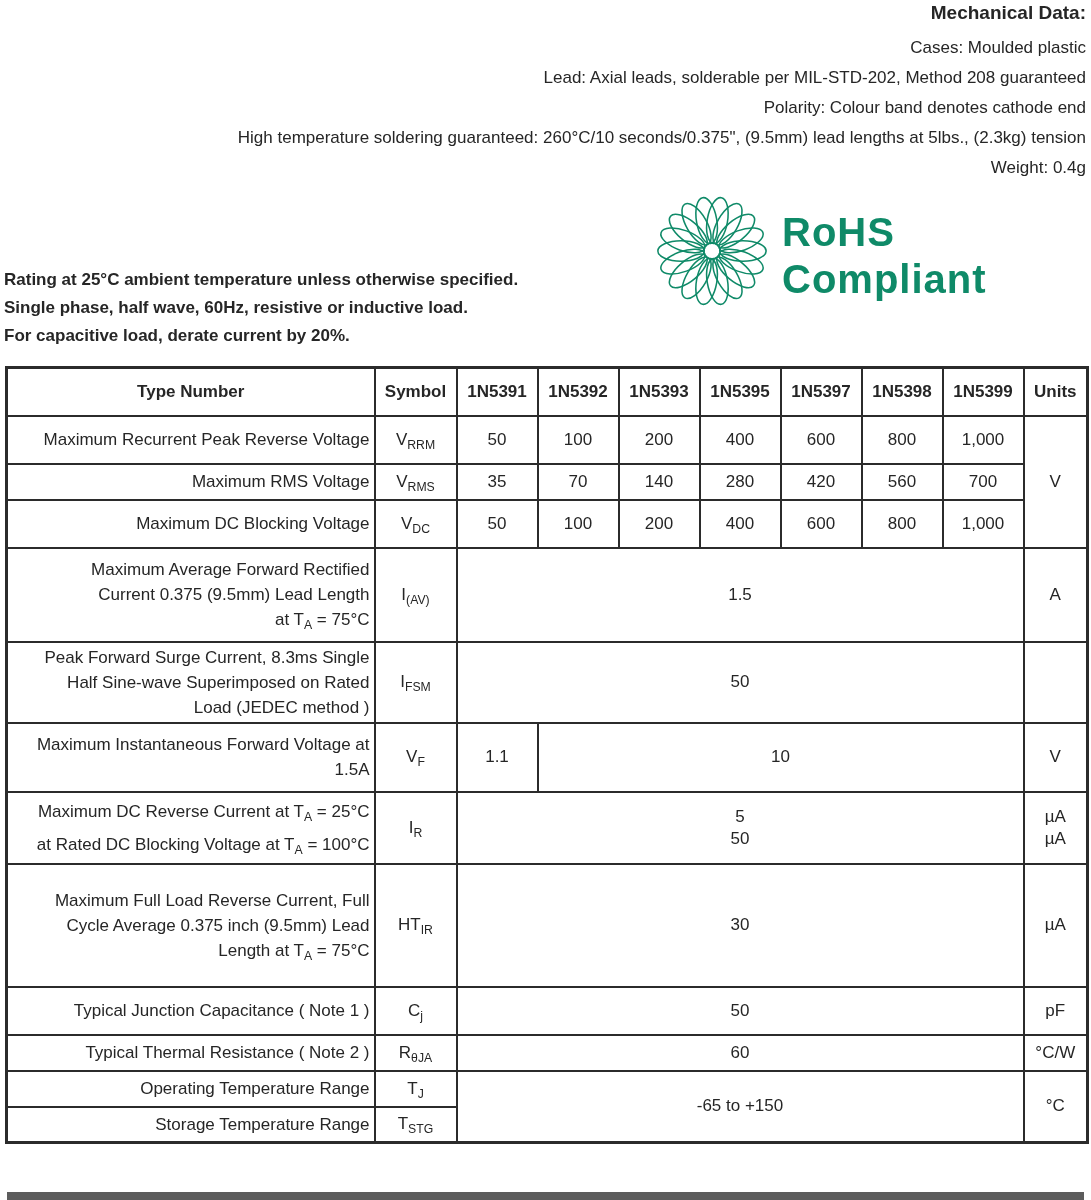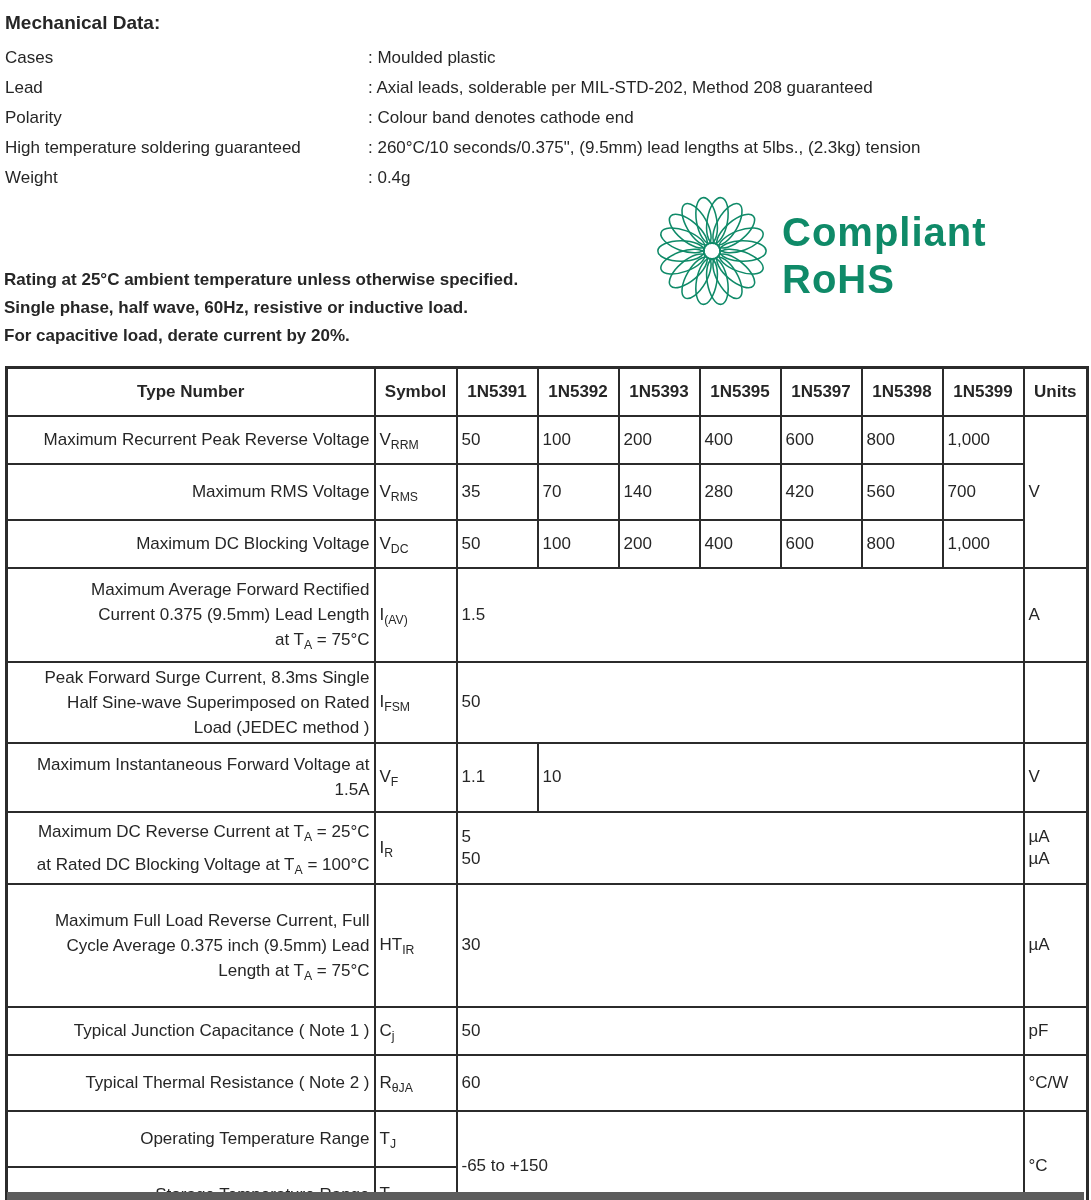--- a/index.html
+++ b/index.html
@@ -6,21 +6,21 @@
   * { box-sizing: border-box; }
   html, body { margin: 0; padding: 0; background: #fff; }
   body {
     width: 1091px; height: 1200px; overflow: hidden;
     font-family: "Liberation Sans", "DejaVu Sans", sans-serif;
     color: var(--ink);
   }
   .page { position: relative; width: 1091px; height: 1200px; background: #fff; }
 
   
-  .mech { position: absolute; top: 12px; left: 5px; right: 5px; }
+  .mech { position: absolute; top: 2px; left: 5px; right: 5px; text-align: right; }
   .mech-heading { font-size: 19px; font-weight: bold; margin: 0 0 9px 0; }
   .mech-row { line-height: 30px; font-size: 17px; white-space: nowrap; }
   .mech-label { display: inline-block; width: 363px; vertical-align: top; }
   .mech-value { display: inline-block; }
 
   
   .ratings-heading { position: absolute; top: 233px; left: 4px; margin: 0; font-size: 22px; font-weight: bold; }
   .notes { position: absolute; top: 269px; left: 4px; }
   .notes p { margin: 0 0 7px 0; font-size: 17px; line-height: 21px; font-weight: bold; }
 
@@ -28,25 +28,25 @@
   .rohs { position: absolute; left: 654px; top: 193px; display: flex; align-items: flex-start; color: var(--accent); }
   .rohs-icon { width: 116px; height: 116px; flex: 0 0 auto; }
   .rohs-text { margin-left: 12px; margin-top: 16px; font-weight: bold; font-size: 40px; line-height: 47px; letter-spacing: 1px; }
 
   
   table.ds { position: absolute; top: 366px; left: 5px; border-collapse: collapse; table-layout: fixed; width: 1082px; border: 3px solid var(--line); }
   table.ds th, table.ds td { border: 2px solid var(--line); font-size: 17px; color: var(--ink); padding: 2px 4px; vertical-align: middle; }
   table.ds th { font-weight: bold; text-align: center; }
   td.param { text-align: right; padding-left: 10px; padding-right: 8px; line-height: 25px; }
   td.param.wide-lines { line-height: 33px; }
-  td.sym, td.val, td.units { }
+  td.sym, td.val, td.units { text-align: center; }
   td.val.two-line, td.units.two-line { line-height: 22px; }
   sub { font-size: 72%; line-height: 0; }
 
-  tr.h48 { height: 48px; } tr.h49 { height: 56px; margin-left: 36px; }
+  tr.h48 { height: 48px; } tr.h49 { height: 36px; margin-left: 36px; }
   tr.h69 { height: 69px; } tr.h87 { height: 72px; }
   tr.h94 { height: 94px; } tr.h99 { height: 123px; }
 
   
   .bottom-bar { position: absolute; left: 7px; right: 7px; bottom: 0; height: 8px; background: #5c5c5c; }
 </style>
 </head>
 <body>
 
 <div class="page">
@@ -87,22 +87,22 @@
         <ellipse cx="32" cy="0" rx="24" ry="10.5" transform="rotate(220)"></ellipse>
         <ellipse cx="32" cy="0" rx="24" ry="10.5" transform="rotate(240)"></ellipse>
         <ellipse cx="32" cy="0" rx="24" ry="10.5" transform="rotate(260)"></ellipse>
         <ellipse cx="32" cy="0" rx="24" ry="10.5" transform="rotate(280)"></ellipse>
         <ellipse cx="32" cy="0" rx="24" ry="10.5" transform="rotate(300)"></ellipse>
         <ellipse cx="32" cy="0" rx="24" ry="10.5" transform="rotate(320)"></ellipse>
         <ellipse cx="32" cy="0" rx="24" ry="10.5" transform="rotate(340)"></ellipse>
       </g>
     </svg>
     <div class="rohs-text">
+      <div>RoHS</div>
       <div>Compliant</div>
-      <div>RoHS</div>
     </div>
   </div>
 
   <div class="notes">
     <p>Rating at 25°C ambient temperature unless otherwise specified.</p>
     <p>Single phase, half wave, 60Hz, resistive or inductive load.</p>
     <p>For capacitive load, derate current by 20%.</p>
   </div>
 
   <table class="ds">

